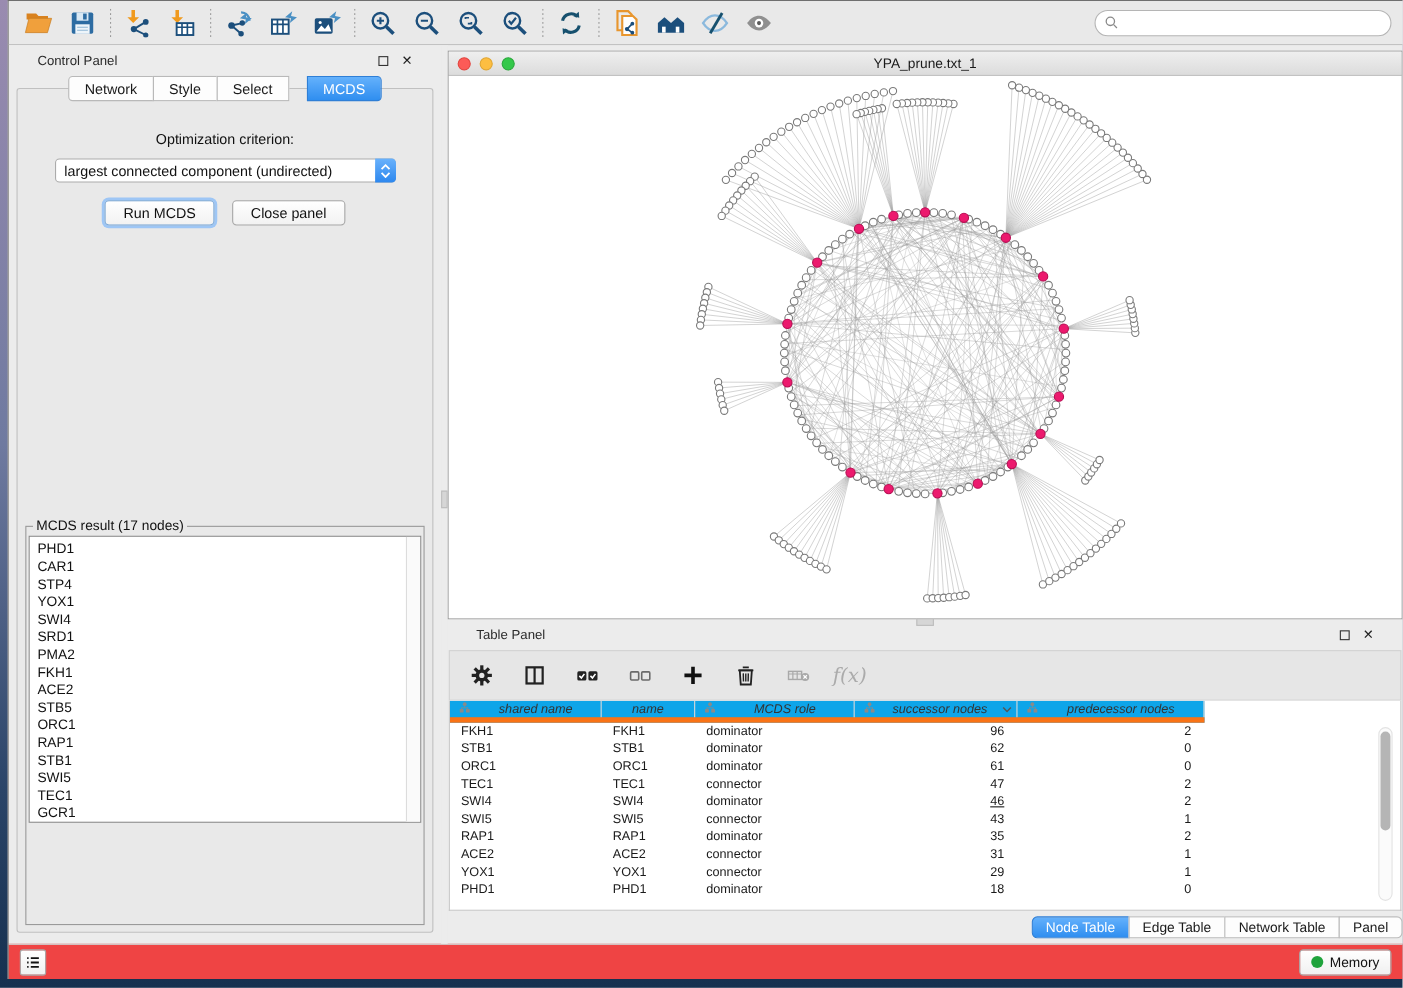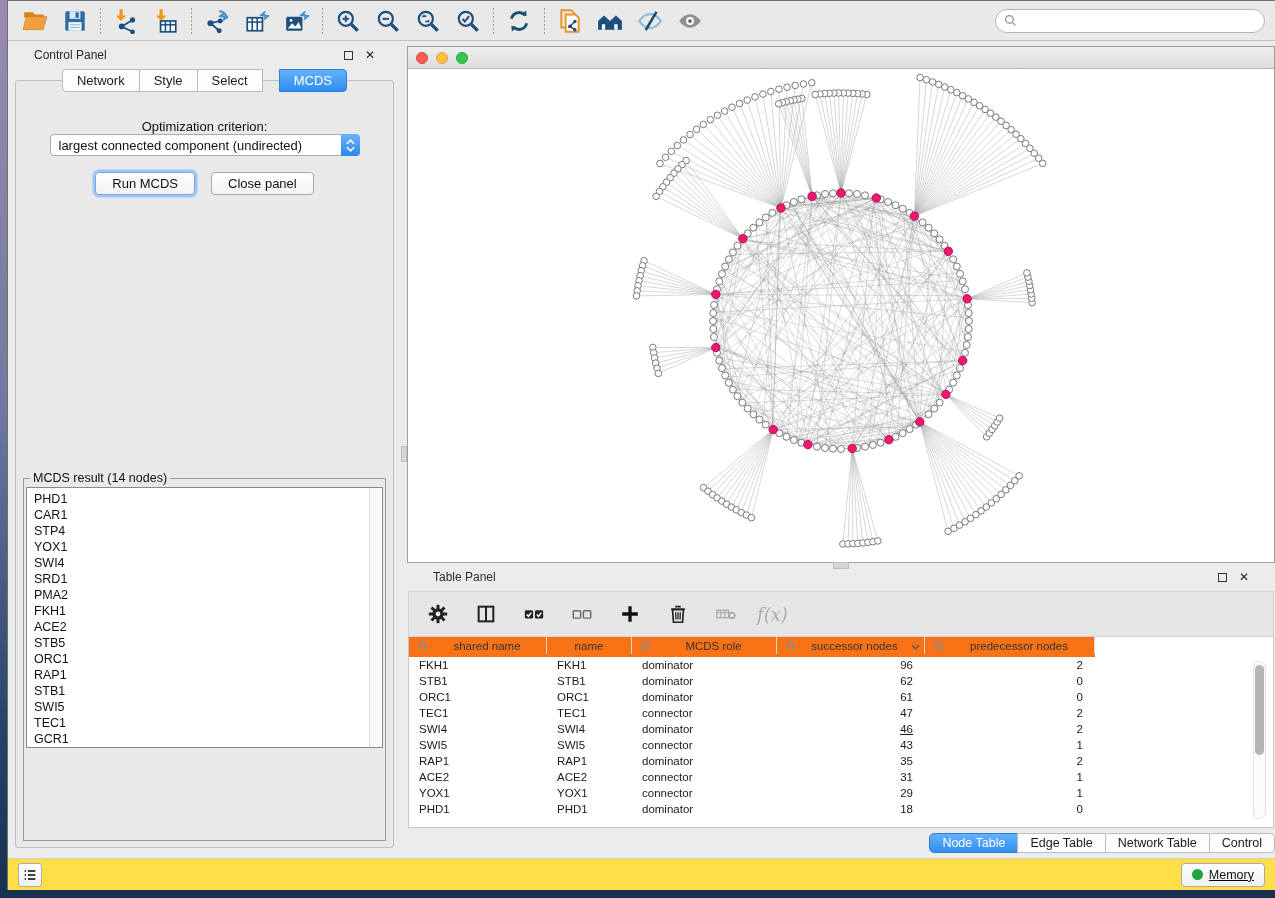--- a/index.html
+++ b/index.html
@@ -39,21 +39,21 @@
   .cp-tabs { display:flex; justify-content:center; gap:0; flex:0 0 auto; position:relative; z-index:2; }
   .cp-tab { font-size:13px; padding:3px 14px; background:#fdfdfd; border:1px solid #b9b9b9;
     color:#1a1a1a; margin-left:-1px; }
   .cp-tab:first-child { border-radius:4px 0 0 4px; margin-left:0; }
   .cp-tab:last-child { border-radius:0 4px 4px 0; }
   .cp-tab.active { background:linear-gradient(180deg,#64b1fc,#2f8ef0); color:#fff; border-color:#2f7fd6;margin-left:16px; }
 
   .cp-content { flex:1; margin:-12px 7px 10px 7px; padding-top:24px; border:1px solid #c0c0c0;
     border-radius:3px; background:#e9e9e9; display:flex; flex-direction:column; min-height:0; }
   .opt-label { text-align:center; font-size:13px; color:#111; margin-top:14px; }
-  .opt-row { display:flex; justify-content:center; }
+  .opt-row { display:flex; justify-content:center; margin-top:10px; }
   .select { width:310px; height:22px; background:#fff; border:1px solid #ababab; border-radius:4px;
     display:flex; align-items:center; font-size:13px; color:#111; }
   .select .val { flex:1; padding:0 8px; white-space:nowrap; overflow:hidden; }
   .select .step { width:19px; height:22px; margin:-1px -1px -1px 0; border-radius:0 4px 4px 0;
     background:linear-gradient(180deg,#6ab2fc,#2c87ee); display:flex; flex-direction:column;
     align-items:center; justify-content:center; gap:1px; }
   .select .step svg { width:9px; height:6px; }
   .btn-row { display:flex; justify-content:center; gap:16px; margin-top:16px; }
   .btn { font-size:13px; color:#111; background:linear-gradient(180deg,#ffffff,#f2f2f2);
     border:1px solid #a9a9a9; border-radius:4px; padding:3px 16px; }
@@ -93,21 +93,21 @@
 
   
   .tpanel { flex:1; display:flex; flex-direction:column; min-height:0; background:#ececec; }
   .tp-toolbar { height:46px; flex:0 0 auto; margin:0 1px; background:#e6e6e6;
     border:1px solid #d2d2d2; display:flex; align-items:center; padding:0 12px; gap:14px; }
   .tp-toolbar .ti svg { width:22px; height:22px; }
   .fx { font-family:"DejaVu Serif",serif; font-style:italic; font-size:18px; color:#ababab; }
 
   .table-area { flex:1; margin:0 1px; background:#fff; border:1px solid #c7c7c7; border-top:none;
     position:relative; overflow:hidden; }
-  .thead { display:flex; height:20px; background:#f97316; border-bottom:3px solid #f97316; width:686px; }
+  .thead { display:flex; height:20px; background:#0ea5e9; border-bottom:5px solid #f97316; width:686px;font-style:italic; }
   .th { display:flex; align-items:center; font-size:11.5px; color:#333; border-right:1px solid #d9d9d9;
     padding:0 4px; position:relative; }
   .th .hicon { margin:0 4px 0 4px; flex:0 0 auto; }
   .th .hlabel { flex:1; text-align:center; white-space:nowrap; overflow:hidden; }
   .th .sort { margin-left:2px; flex:0 0 auto; }
   .trow { display:flex; height:16px; align-items:center; width:686px; }
   .td { font-size:11.5px; color:#1a1a1a; white-space:nowrap; overflow:hidden; padding:0 12px 0 10px; }
   .td.num { text-align:right; }
   .vscroll { position:absolute; right:7px; top:24px; bottom:8px; width:13px; background:#fbfbfb;
     border:1px solid #e3e3e3; border-radius:7px; }
@@ -115,22 +115,22 @@
     background:#b5b5b5; border-radius:6px; }
 
   .tp-tabs { height:30px; flex:0 0 auto; display:flex; justify-content:flex-end; align-items:center; }
   .tp-tab { font-size:12.5px; padding:2px 12px; background:#fdfdfd; border:1px solid #bdbdbd;
     color:#1a1a1a; margin-left:-1px; }
   .tp-tab:first-child { border-radius:5px 0 0 5px; margin-left:0; }
   .tp-tab:last-child { border-radius:0 5px 5px 0; }
   .tp-tab.active { background:linear-gradient(180deg,#64b1fc,#2f8ef0); color:#fff; border-color:#2f7fd6; }
 
   
-  .statusbar { height:32px; flex:0 0 auto; background:#fde047; border-top:1px solid #cfcfcf;
-    display:flex; align-items:center; padding:0 10px;text-decoration:underline; }
+  .statusbar { height:32px; flex:0 0 auto; background:#ef4444; border-top:1px solid #cfcfcf;
+    display:flex; align-items:center; padding:0 10px; }
   .sq-btn { width:24px; height:24px; border:1px solid #ababab; background:linear-gradient(180deg,#fff,#f0f0f0);
     border-radius:3px; display:flex; align-items:center; justify-content:center; }
   .mem-btn { margin-left:auto; height:24px; border:1px solid #ababab; border-radius:4px;
     background:linear-gradient(180deg,#fff,#f0f0f0); display:flex; align-items:center; gap:6px;
     padding:0 10px; font-size:12.5px; color:#111; }
   .mem-dot { width:11px; height:11px; border-radius:50%; background:#1fa33c; }
 </style>
 </head>
 <body>
 
@@ -323,21 +323,21 @@
                   <path d="M1 1l4 4 4-4" stroke="#fff" stroke-width="1.8" fill="none"></path>
                 </svg>
             </span>
           </div>
         </div>
         <div class="btn-row">
           <button class="btn focused">Run MCDS</button>
           <button class="btn">Close panel</button>
         </div>
         <fieldset class="mcds">
-          <legend>MCDS result (14 nodes)</legend>
+          <legend>MCDS result (17 nodes)</legend>
           <div class="mcds-list" id="mcds-list">
             <div class="mcds-scroll"></div>
           <div class="item">PHD1</div>
               <div class="item">CAR1</div>
               <div class="item">STP4</div>
               <div class="item">YOX1</div>
               <div class="item">SWI4</div>
               <div class="item">SRD1</div>
               <div class="item">PMA2</div>
               <div class="item">FKH1</div>
@@ -354,20 +354,21 @@
       </div>
     </div>
 
     <div class="vsplit">
       <div class="grip"></div>
     </div>
 
     <div class="right">
       <div class="netwin">
         <div class="net-titlebar">
+          <span class="net-title">YPA_prune.txt_1</span>
           <span class="lights">
             <span class="light red"></span>
             <span class="light yellow"></span>
             <span class="light green"></span>
           </span>
         </div>
         <div class="net-canvas">
           <svg id="graph" width="867" height="493" viewBox="0 0 867 493">
               <g stroke="#9a9a9a" stroke-width="0.8">
                 <line x1="307.8" y1="278.6" x2="330.0" y2="328.0" stroke-opacity="0.42"></line>
@@ -1230,21 +1231,21 @@
               </div>
             </div>
           <div class="vscroll">
             <div class="thumb"></div>
           </div>
         </div>
         <div class="tp-tabs" id="tbl-tabs">
             <div class="tp-tab active">Node Table</div>
             <div class="tp-tab">Edge Table</div>
             <div class="tp-tab">Network Table</div>
-            <div class="tp-tab">Control</div>
+            <div class="tp-tab">Panel</div>
           </div>
       </div>
     </div>
   </div>
 
   <div class="statusbar">
     <div class="sq-btn">
       <svg viewBox="0 0 24 24" width="16" height="16">
           <g stroke="#111" stroke-width="2.4">
             <line x1="4" y1="6" x2="6" y2="6"></line>

